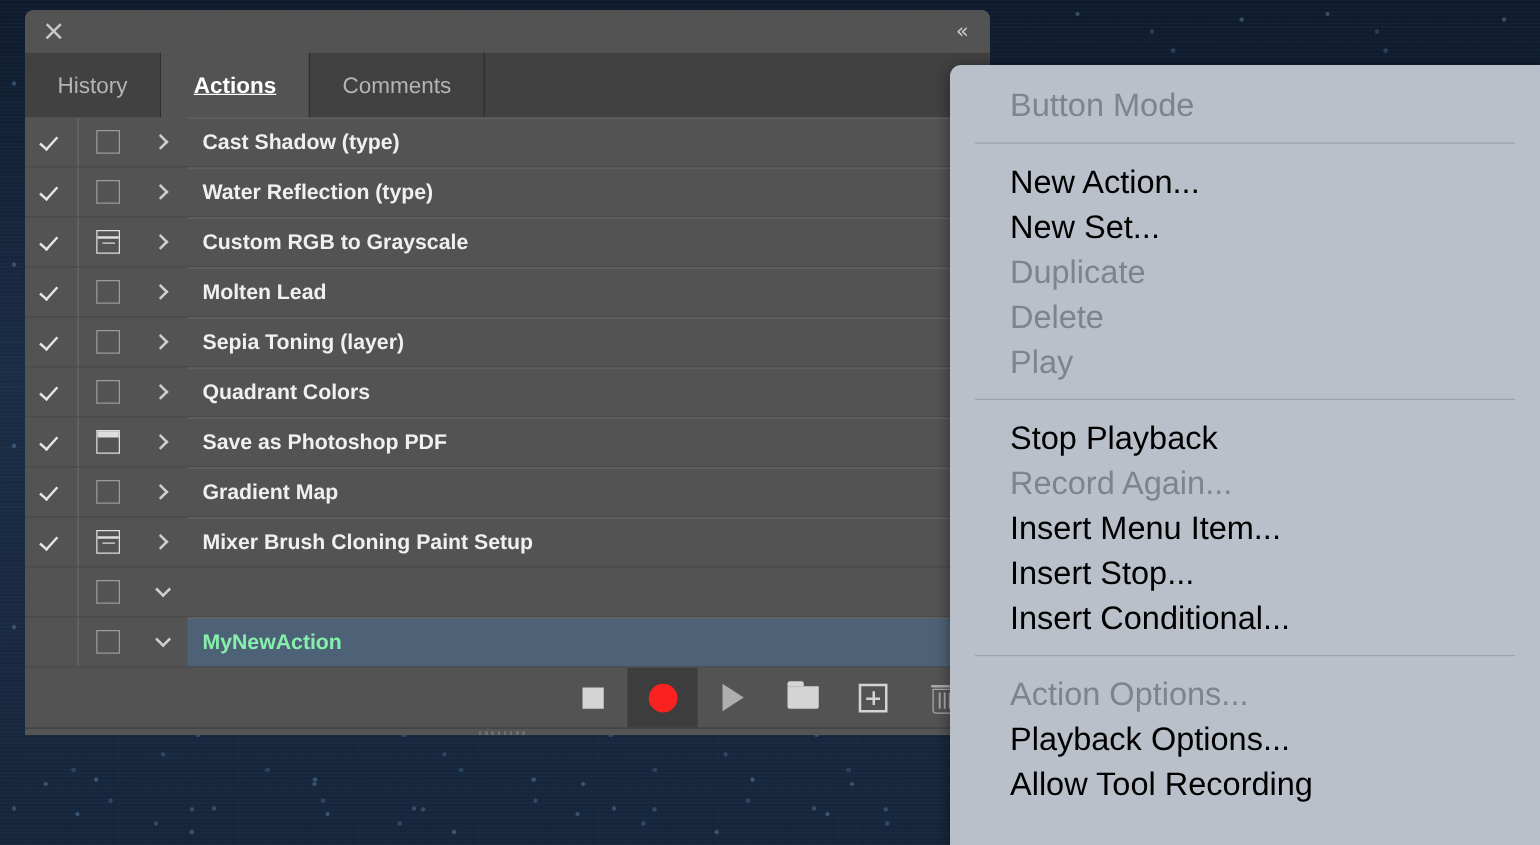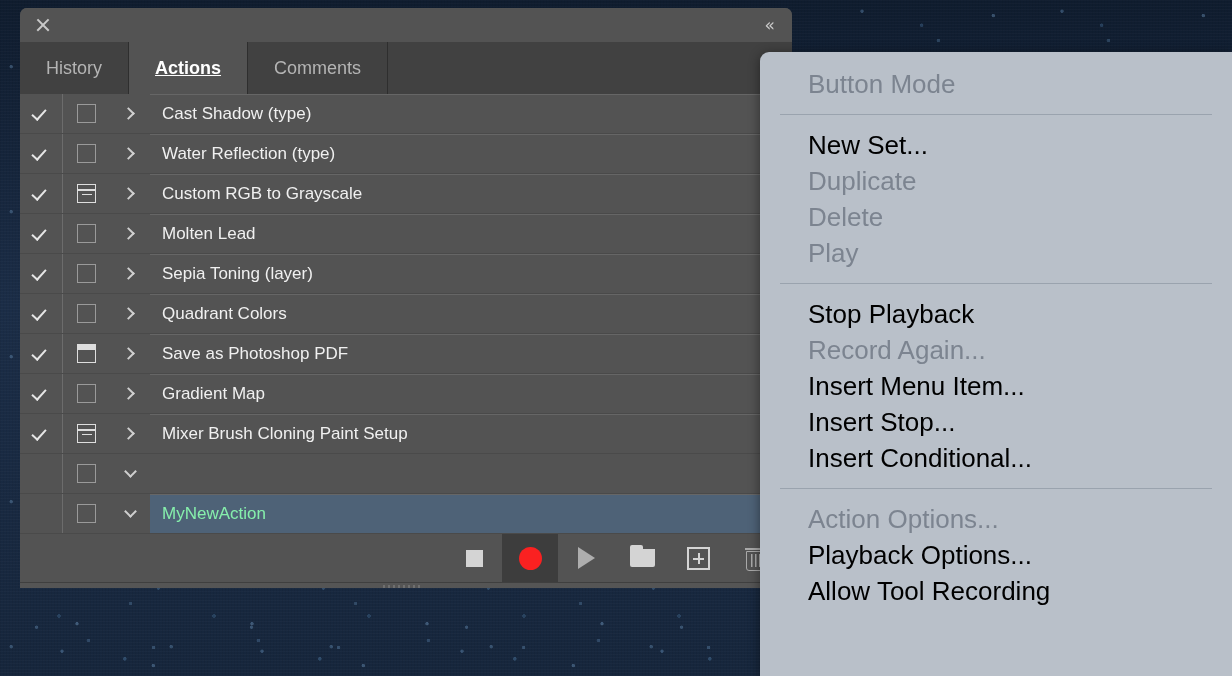--- a/index.html
+++ b/index.html
@@ -129,20 +129,21 @@
     height: 440px;
     overflow: hidden;
   }
   .action-row {
     position: relative;
     display: flex;
     align-items: center;
     height: 40px;
     border-bottom: 1px solid #4a4a4a;
     cursor: pointer;
+    font-weight: bold;
   }
   .col-check {
     width: 42px;
     display: flex;
     align-items: center;
     justify-content: center;
     flex: none;
   }
   .check-mark {
     width: 16px; height: 16px;
@@ -531,20 +532,21 @@
 
   <div class="panel-grip">
     <div class="grip-dots"></div>
   </div>
 
 </div>
 
 <div id="menu">
     <div class="menu-item disabled">Button Mode</div>
     <div class="menu-sep"></div>
+    <div class="menu-item">New Action...</div>
     <div class="menu-item">New Set...</div>
     <div class="menu-item disabled">Duplicate</div>
     <div class="menu-item disabled">Delete</div>
     <div class="menu-item disabled">Play</div>
     <div class="menu-sep"></div>
     <div class="menu-item">Stop Playback</div>
     <div class="menu-item disabled">Record Again...</div>
     <div class="menu-item">Insert Menu Item...</div>
     <div class="menu-item">Insert Stop...</div>
     <div class="menu-item">Insert Conditional...</div>

